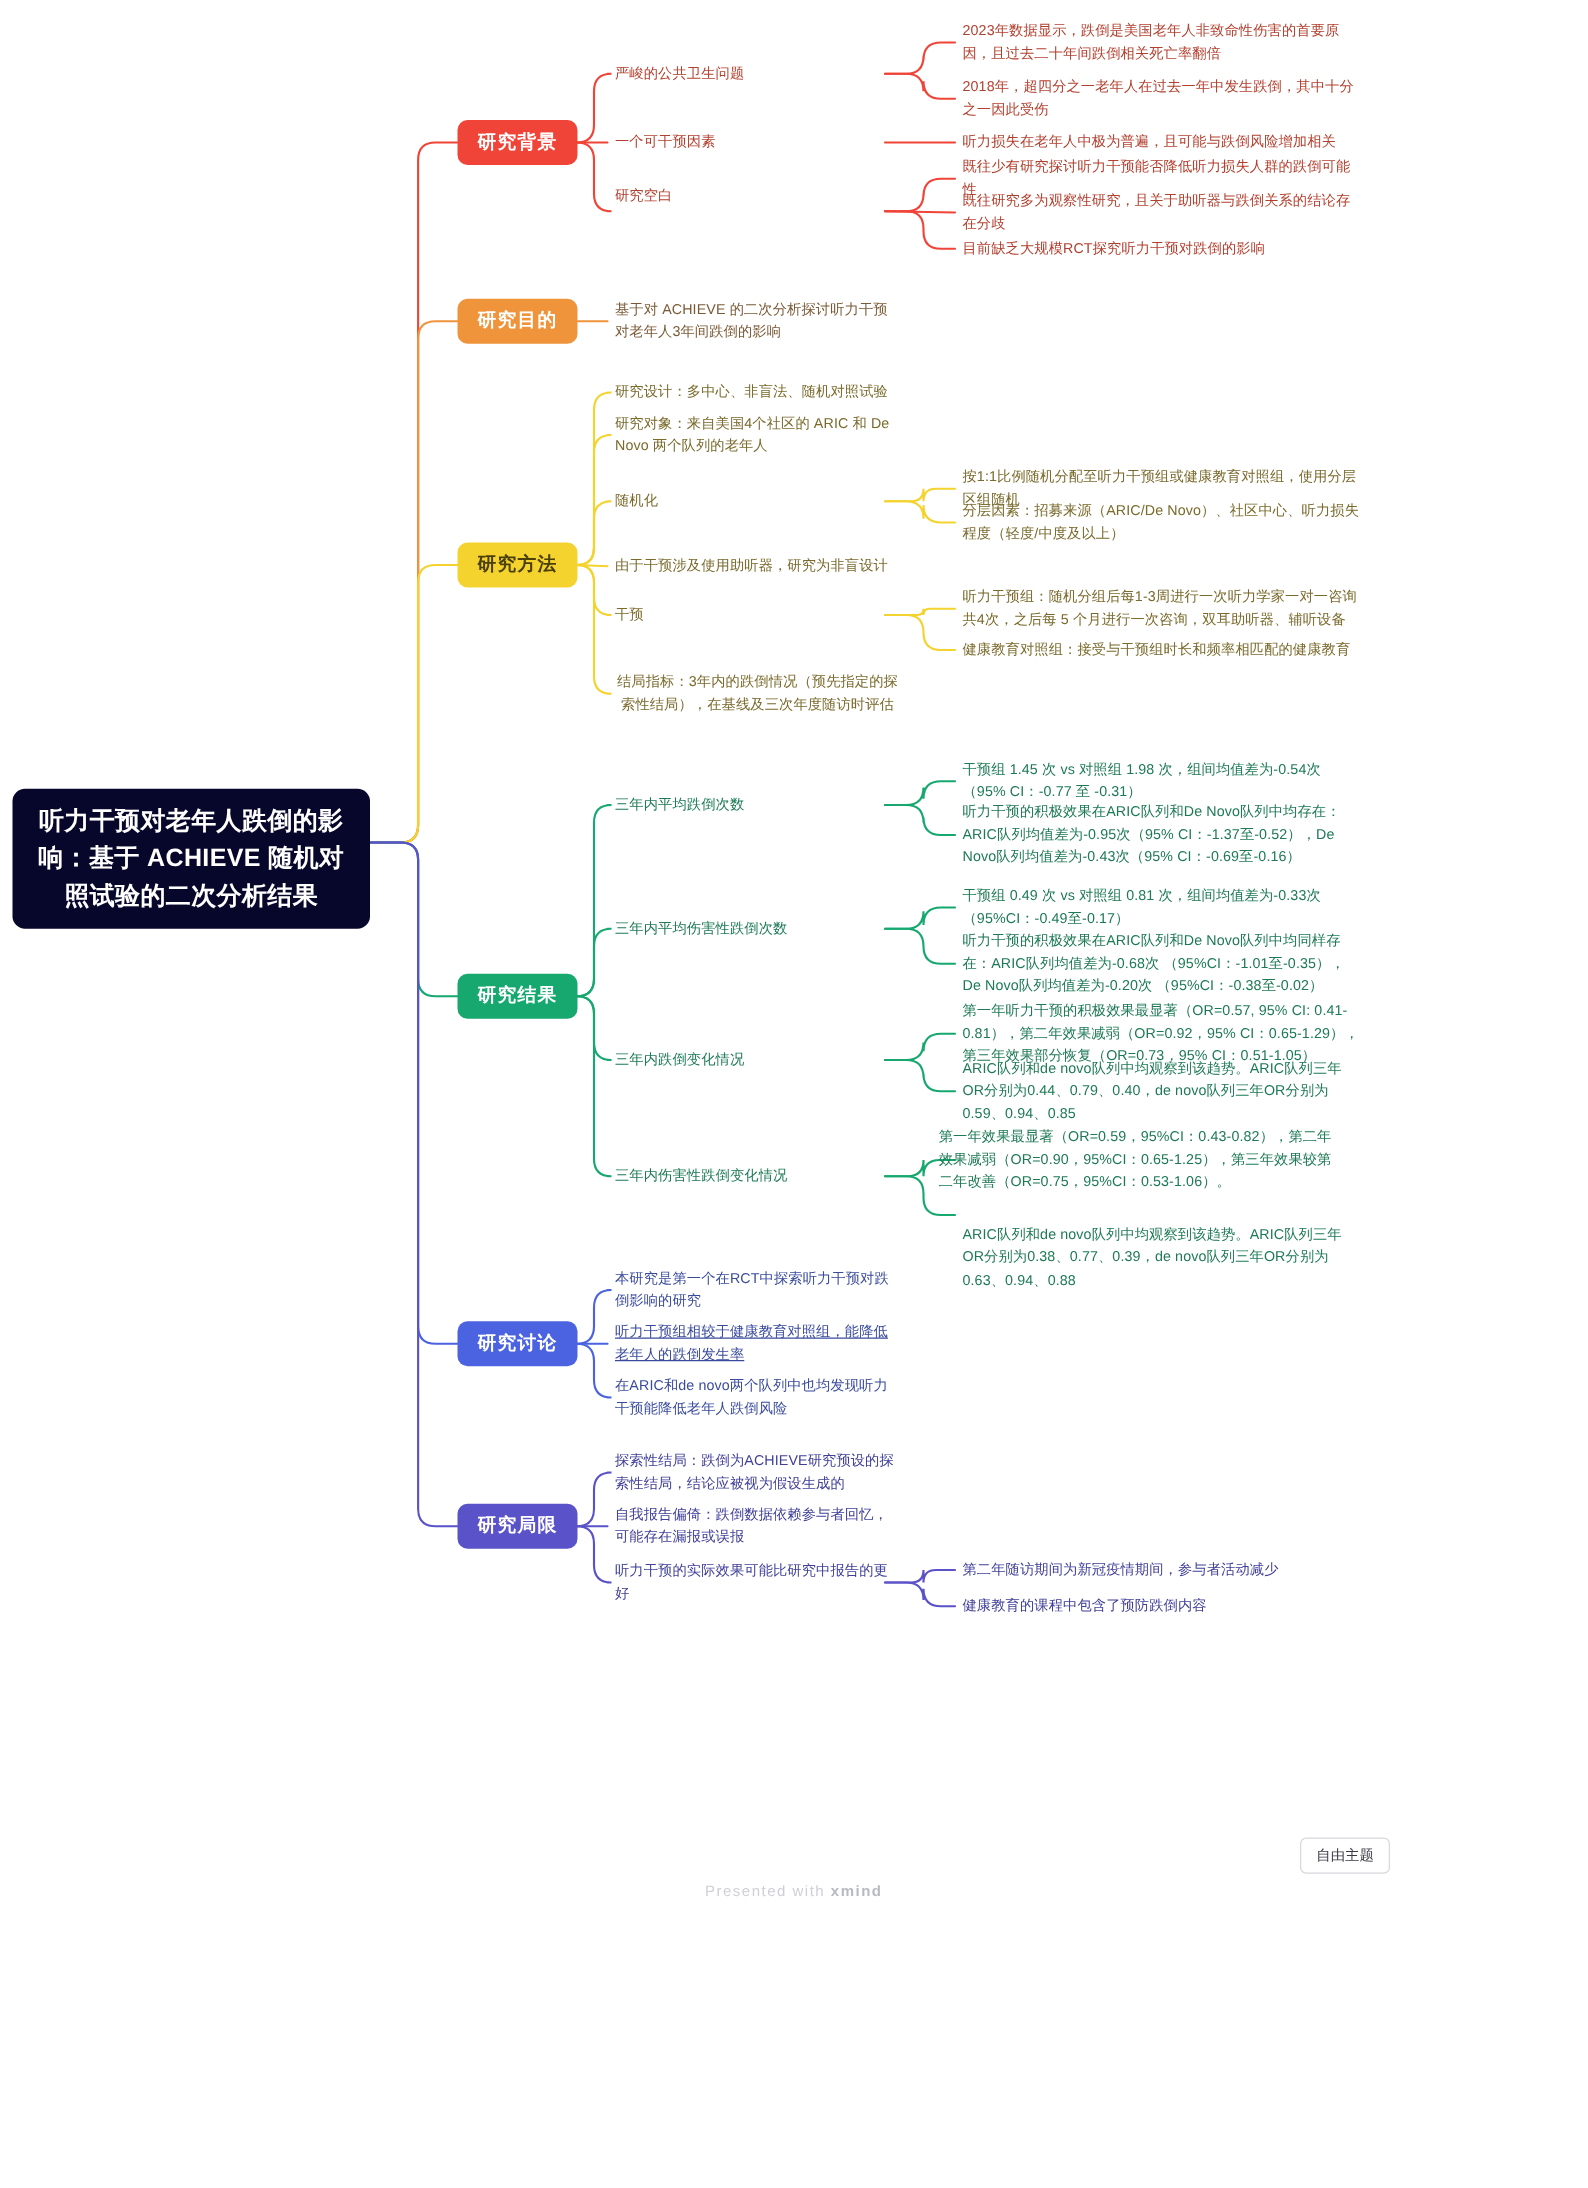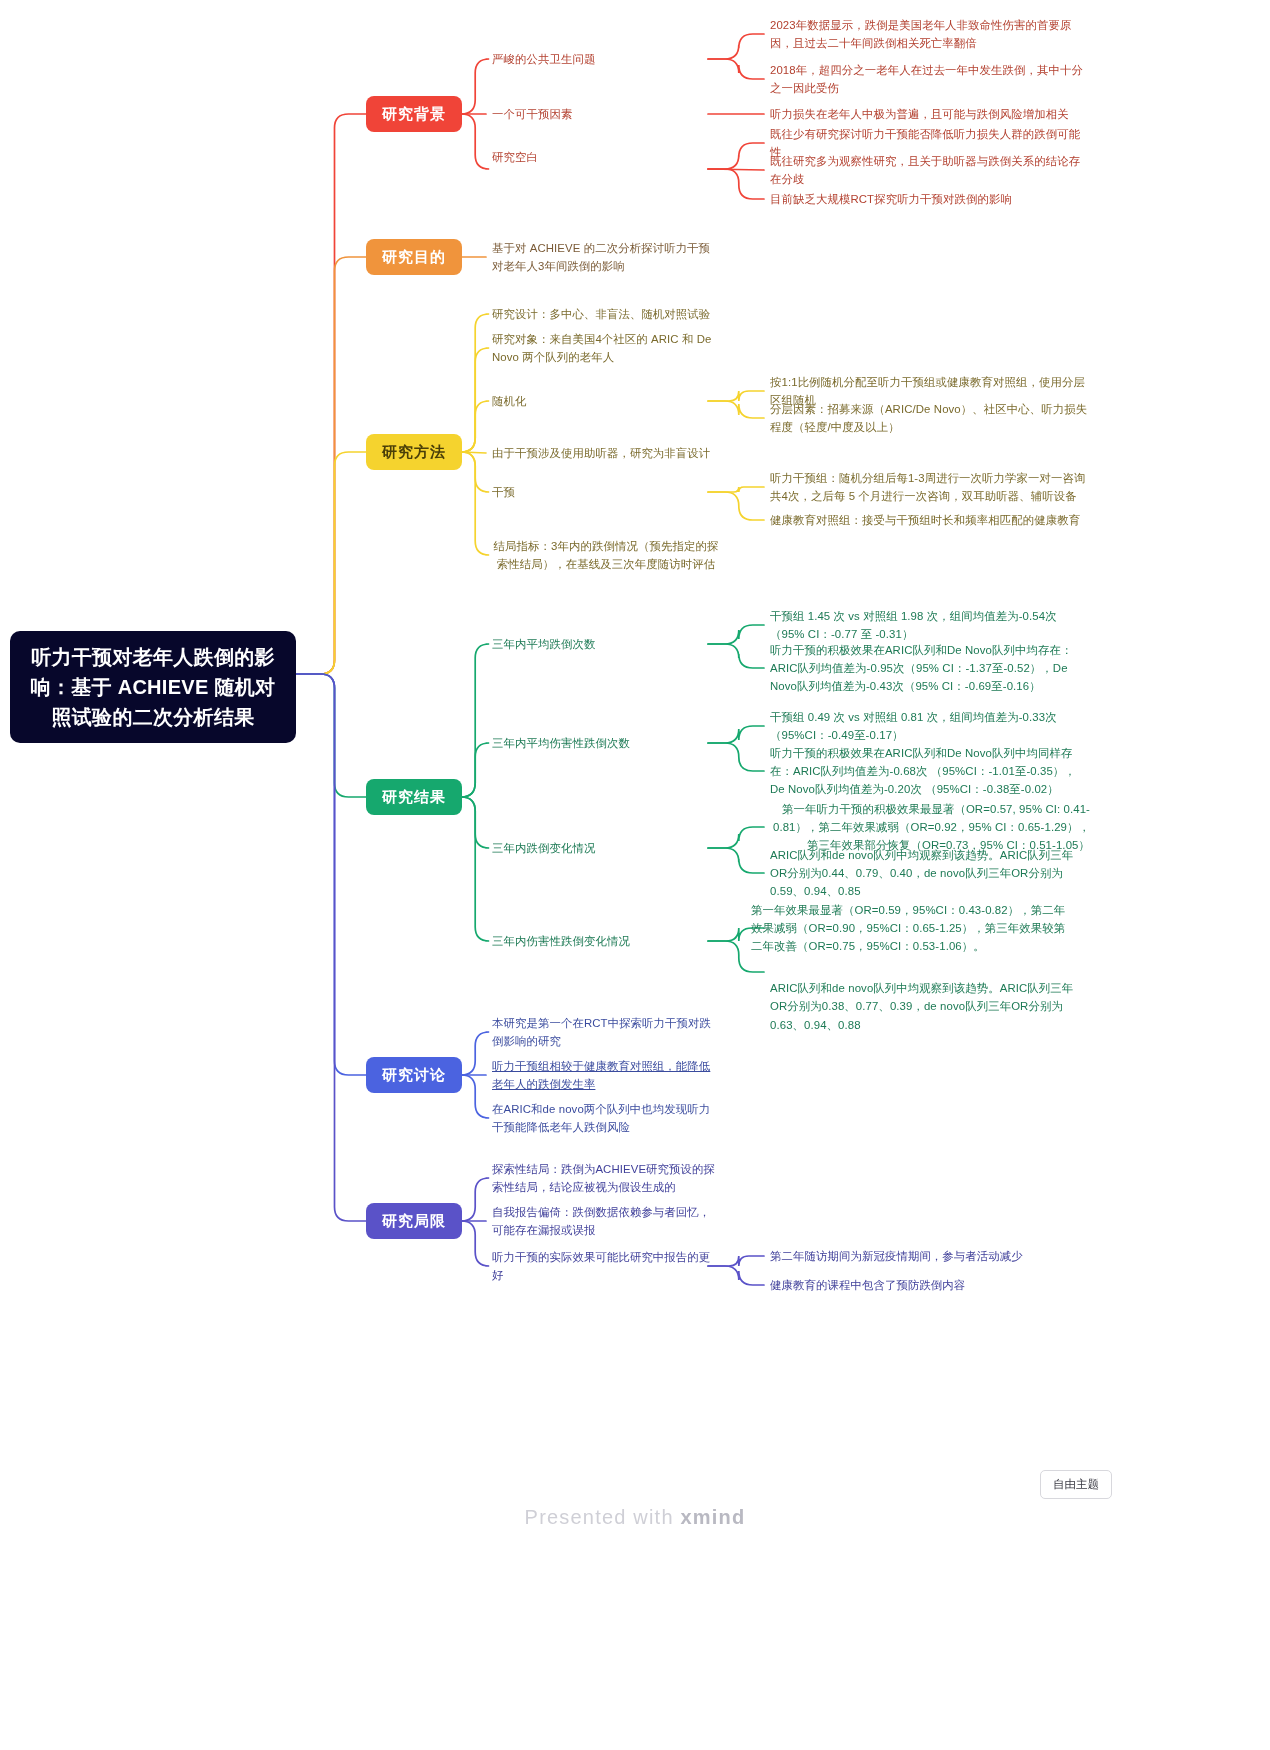--- a/index.html
+++ b/index.html
@@ -70,21 +70,21 @@
     background: #ffffff;
     color: #3a3a44;
     font-size: 11.5px;
     padding: 6px 12px;
   }
   .watermark {
     position: absolute;
     width: 100%;
     text-align: center;
     color: #cfcfd6;
-    font-size: 20px;
+    font-size: 12px;
     letter-spacing: 1.2px;
   }
   .watermark b {
     color: #b9b9c2;
     font-weight: bold;
   }
 </style>
 </head>
 <body>
 
@@ -163,21 +163,21 @@
       <div class="node leaf " style="left: 770px; width: 320px; color: rgb(122, 106, 44); top: 511px;">健康教育对照组：接受与干预组时长和频率相匹配的健康教育</div>
       <div class="node leaf " style="left: 492px; width: 228px; color: rgb(122, 106, 44); top: 536.5px; text-align: center;">结局指标：3年内的跌倒情况（预先指定的探索性结局），在基线及三次年度随访时评估</div>
       <div class="node topic" style="left: 366px; background: rgb(22, 168, 110); top: 779px;">研究结果</div>
       <div class="node leaf " style="left: 492px; width: 228px; color: rgb(29, 122, 85); top: 635px;">三年内平均跌倒次数</div>
       <div class="node leaf " style="left: 770px; width: 320px; color: rgb(29, 122, 85); top: 606.5px;">干预组 1.45 次 vs 对照组 1.98 次，组间均值差为-0.54次（95% CI：-0.77 至 -0.31）</div>
       <div class="node leaf " style="left: 770px; width: 320px; color: rgb(29, 122, 85); top: 640.5px;">听力干预的积极效果在ARIC队列和De Novo队列中均存在：ARIC队列均值差为-0.95次（95% CI：-1.37至-0.52），De Novo队列均值差为-0.43次（95% CI：-0.69至-0.16）</div>
       <div class="node leaf " style="left: 492px; width: 228px; color: rgb(29, 122, 85); top: 734px;">三年内平均伤害性跌倒次数</div>
       <div class="node leaf " style="left: 770px; width: 320px; color: rgb(29, 122, 85); top: 707.5px;">干预组 0.49 次 vs 对照组 0.81 次，组间均值差为-0.33次（95%CI：-0.49至-0.17）</div>
       <div class="node leaf " style="left: 770px; width: 320px; color: rgb(29, 122, 85); top: 743.5px;">听力干预的积极效果在ARIC队列和De Novo队列中均同样存在：ARIC队列均值差为-0.68次 （95%CI：-1.01至-0.35），De Novo队列均值差为-0.20次 （95%CI：-0.38至-0.02）</div>
       <div class="node leaf " style="left: 492px; width: 228px; color: rgb(29, 122, 85); top: 839px;">三年内跌倒变化情况</div>
-      <div class="node leaf " style="left: 770px; width: 320px; color: rgb(29, 122, 85); top: 799.5px; text-align: right;">第一年听力干预的积极效果最显著（OR=0.57, 95% CI: 0.41-0.81），第二年效果减弱（OR=0.92，95% CI：0.65-1.29），第三年效果部分恢复（OR=0.73，95% CI：0.51-1.05）</div>
+      <div class="node leaf " style="left: 770px; width: 320px; color: rgb(29, 122, 85); top: 799.5px;">第一年听力干预的积极效果最显著（OR=0.57, 95% CI: 0.41-0.81），第二年效果减弱（OR=0.92，95% CI：0.65-1.29），第三年效果部分恢复（OR=0.73，95% CI：0.51-1.05）</div>
       <div class="node leaf " style="left: 770px; width: 320px; color: rgb(29, 122, 85); top: 845.5px;">ARIC队列和de novo队列中均观察到该趋势。ARIC队列三年OR分别为0.44、0.79、0.40，de novo队列三年OR分别为0.59、0.94、0.85</div>
       <div class="node leaf " style="left: 492px; width: 228px; color: rgb(29, 122, 85); top: 932px;">三年内伤害性跌倒变化情况</div>
       <div class="node leaf " style="left: 751px; width: 320px; color: rgb(29, 122, 85); top: 900.5px;">第一年效果最显著（OR=0.59，95%CI：0.43-0.82），第二年效果减弱（OR=0.90，95%CI：0.65-1.25），第三年效果较第二年改善（OR=0.75，95%CI：0.53-1.06）。</div>
       <div class="node leaf " style="left: 770px; width: 320px; color: rgb(29, 122, 85); top: 964px; margin-top: 15px;">ARIC队列和de novo队列中均观察到该趋势。ARIC队列三年OR分别为0.38、0.77、0.39，de novo队列三年OR分别为0.63、0.94、0.88</div>
       <div class="node topic" style="left: 366px; background: rgb(75, 99, 224); top: 1057px;">研究讨论</div>
       <div class="node leaf " style="left: 492px; width: 228px; color: rgb(58, 75, 158); top: 1013.5px;">本研究是第一个在RCT中探索听力干预对跌倒影响的研究</div>
       <div class="node leaf " style="left: 492px; width: 228px; color: rgb(58, 75, 158); top: 1056.5px; text-decoration: underline;">听力干预组相较于健康教育对照组，能降低老年人的跌倒发生率</div>
       <div class="node leaf " style="left: 492px; width: 228px; color: rgb(58, 75, 158); top: 1099.5px;">在ARIC和de novo两个队列中也均发现听力干预能降低老年人跌倒风险</div>
       <div class="node topic" style="left: 366px; background: rgb(90, 82, 200); top: 1203px;">研究局限</div>
       <div class="node leaf " style="left: 492px; width: 228px; color: rgb(64, 64, 154); top: 1159.5px;">探索性结局：跌倒为ACHIEVE研究预设的探索性结局，结论应被视为假设生成的</div>

